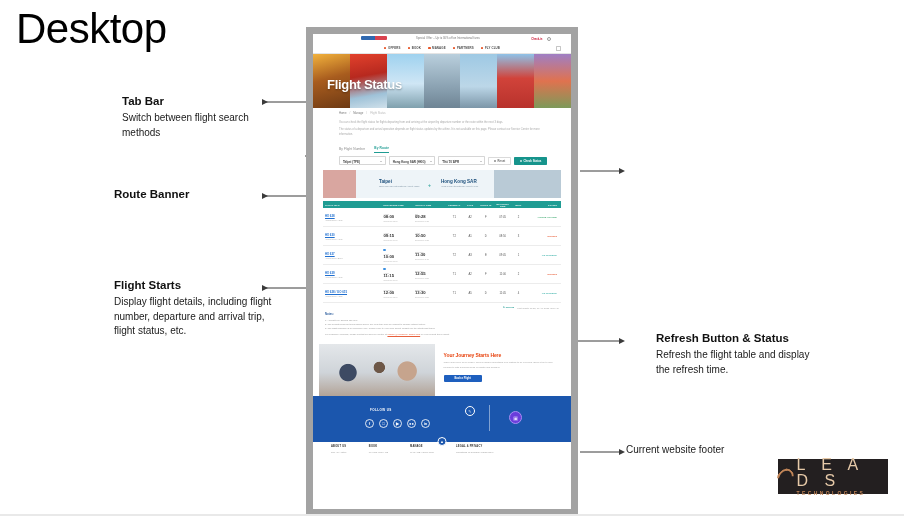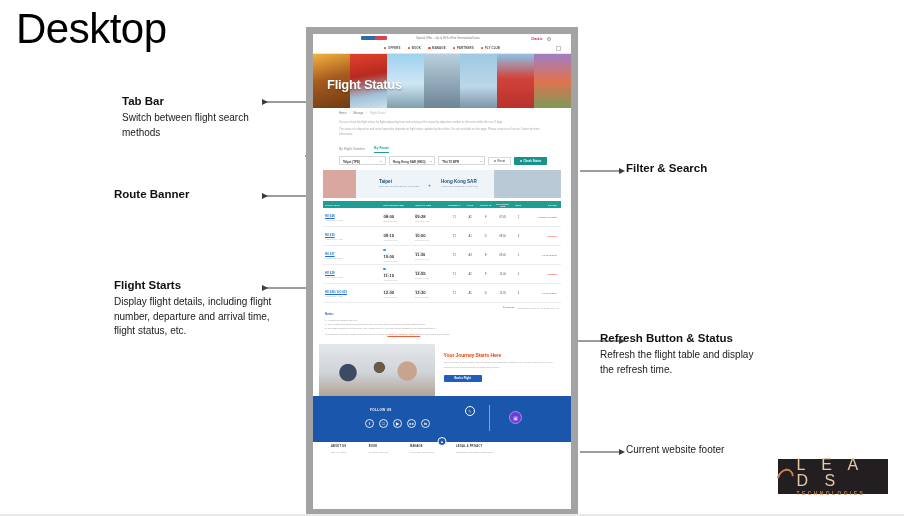--- a/index.html
+++ b/index.html
@@ -437,28 +437,27 @@
   <div class="c-title">Tab Bar</div>
   <div class="c-desc">Switch between flight search methods</div>
 </div>
 
 <div class="callout left" style="left:114px; top:188px; width:165px;">
   <div class="c-title">Route Banner</div>
 </div>
 
 <div class="callout left" style="left:114px; top:279px; width:160px;">
   <div class="c-title">Flight Starts</div>
-  <div class="c-desc">Display flight details, including flight number, departure and arrival time, flight status, etc.</div>
+  <div class="c-desc">Display flight details, including flight number, departure and arrival trip, flight status, etc.</div>
 </div>
 
 <div class="callout right" style="left:626px; top:162px; width:170px;">
-  <div class="c-title">Filter &amp; Search</div>
 </div>
 
-<div class="callout right" style="left:600px; top:332px; width:170px;">
+<div class="callout right" style="left:656px; top:332px; width:170px;">
   <div class="c-title">Refresh Button &amp; Status</div>
   <div class="c-desc">Refresh the flight table and display the refresh time.</div>
 </div>
 
 <div class="callout right" style="left:626px; top:443px; width:170px;">
   <div class="c-desc">Current website footer</div>
 </div>
 
 <svg class="arrow-layer">
   <defs>

